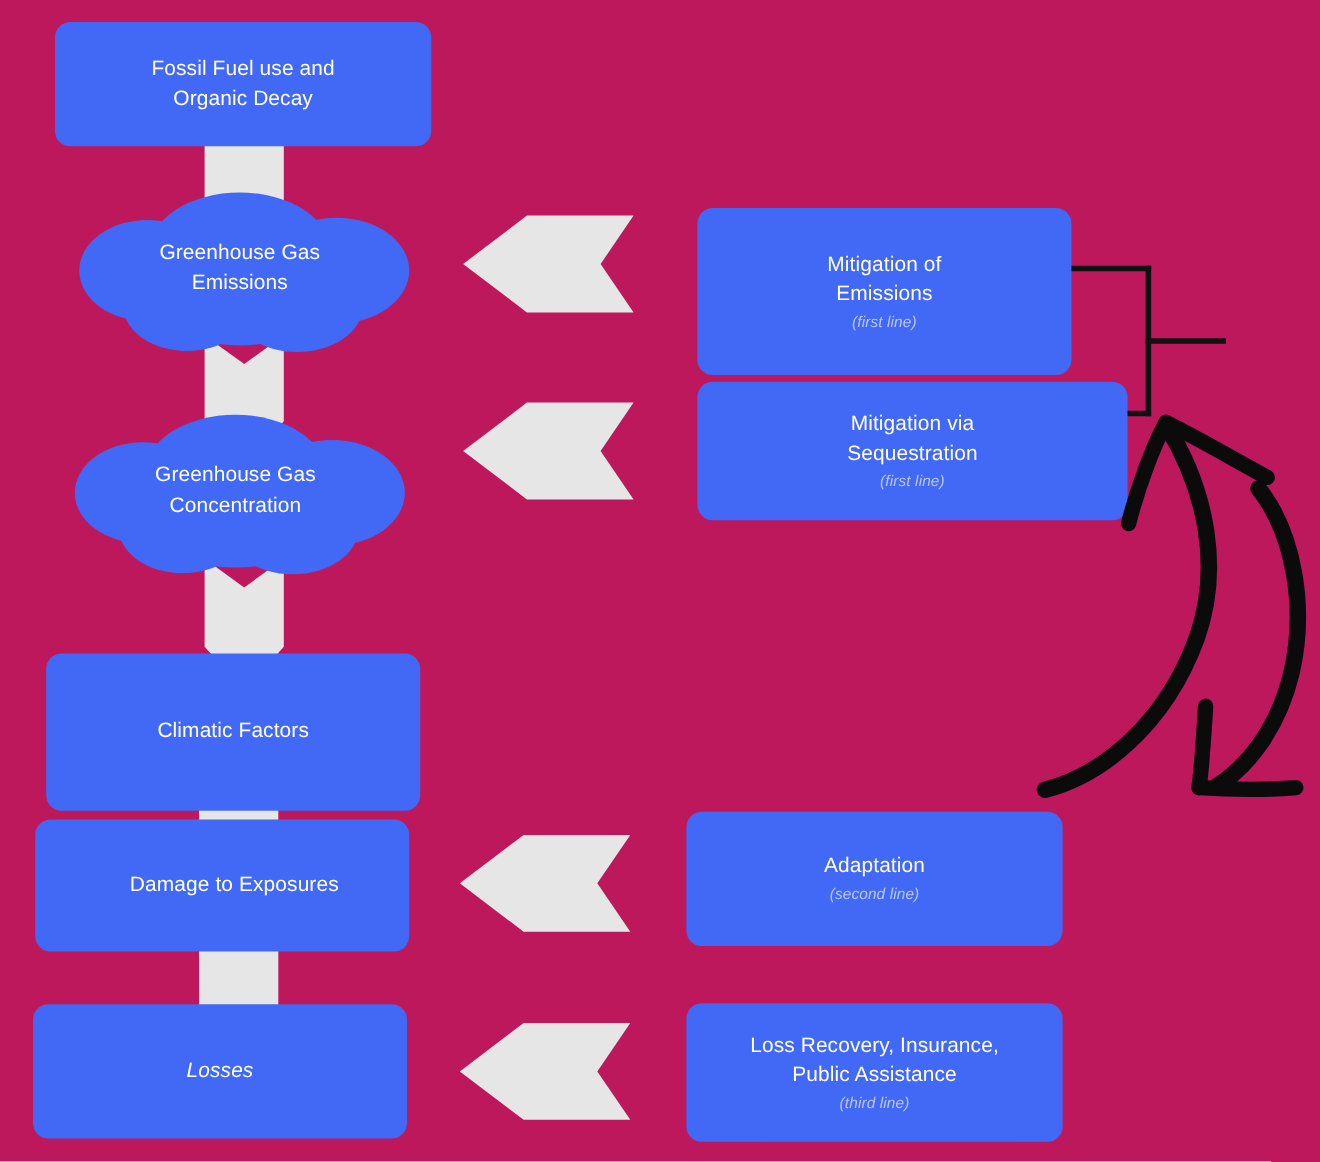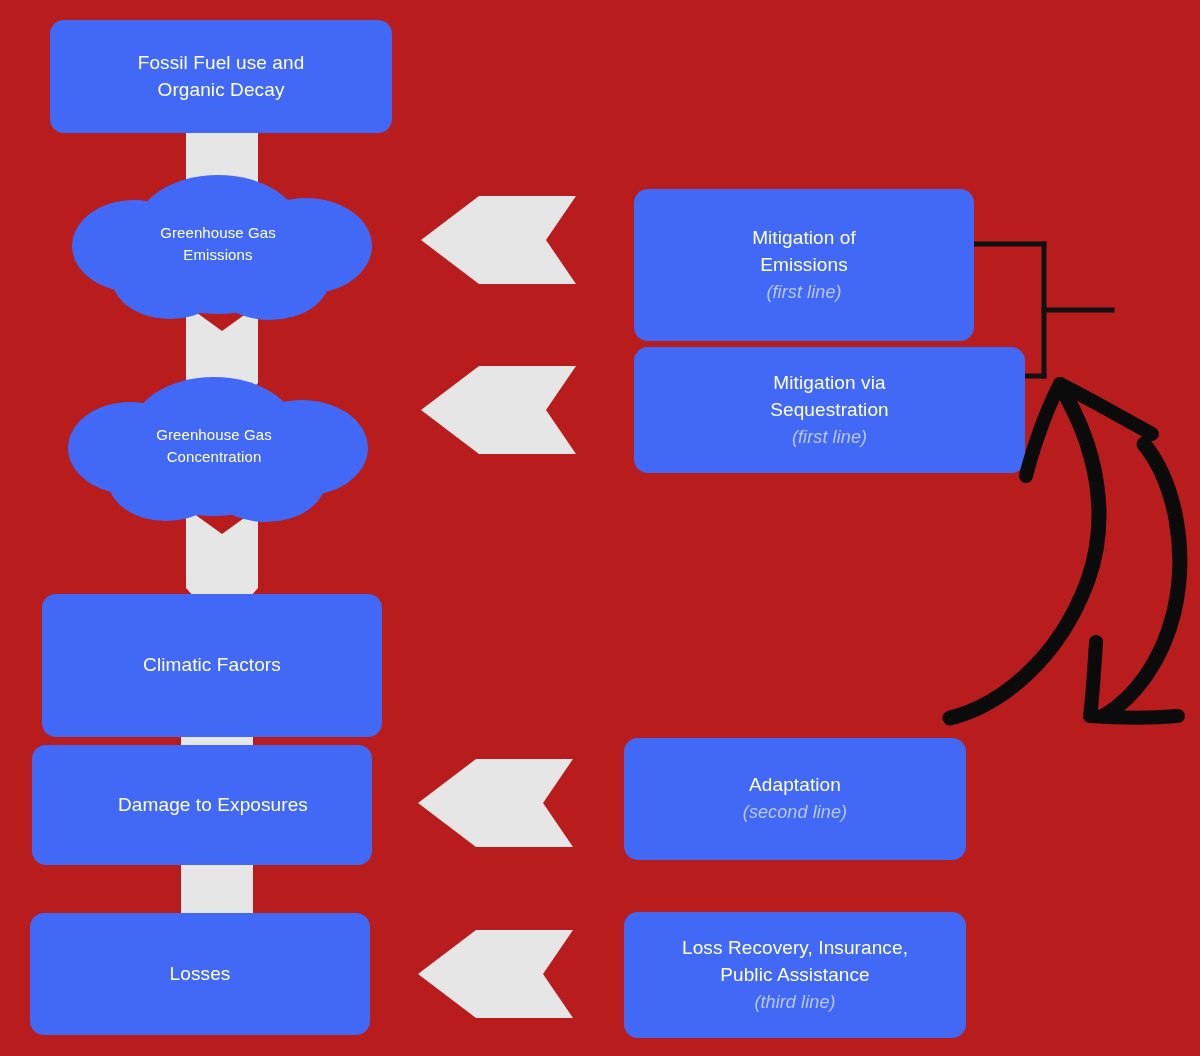--- a/index.html
+++ b/index.html
@@ -8,21 +8,21 @@
     background: #ffffff;
   }
   body {
     font-family: "Liberation Sans", sans-serif;
     -webkit-font-smoothing: antialiased;
   }
   #canvas {
     position: relative;
     width: 1200px;
     height: 1056px;
-    background: #b91c1c;
+    background: #be185d;
     overflow: hidden;
   }
 
   
   .node-box {
     position: absolute;
     box-sizing: border-box;
     background: #4169f5;
     border-radius: 14px;
     display: flex;
@@ -36,21 +36,21 @@
     line-height: 1.42;
     letter-spacing: 0.1px;
     padding: 4px 14px;
     z-index: 6;
   }
   .node-box .label-main {
     white-space: pre-line;
   }
   .node-box .label-sub {
     font-style: italic;
-    font-size: 18px;
+    font-size: 14px;
     color: #b9c8fb;
     line-height: 1.4;
     margin-top: 1px;
   }
 
   
   .cloud {
     position: absolute;
     z-index: 6;
   }
@@ -64,21 +64,21 @@
     position: absolute;
     left: 0;
     top: 0;
     width: 100%;
     height: 100%;
     display: flex;
     align-items: center;
     justify-content: center;
     text-align: center;
     color: #ffffff;
-    font-size: 15px;
+    font-size: 19px;
     line-height: 1.45;
     white-space: pre-line;
     letter-spacing: 0.1px;
   }
 
   
   .flow-arrow {
     position: absolute;
     z-index: 3;
   }
@@ -199,21 +199,21 @@
   </div>
 
   <div class="node-box" style="left:42px; top:594px; width:340px; height:143px;">
     <span class="label-main">Climatic Factors</span>
   </div>
 
   <div class="node-box" style="left:32px; top:745px; width:340px; height:120px;padding-left:36px;">
     <span class="label-main">Damage to Exposures</span>
   </div>
 
-  <div class="node-box" style="left:30px; top:913px; width:340px; height:122px;">
+  <div class="node-box" style="left:30px; top:913px; width:340px; height:122px;font-style:italic;">
     <span class="label-main">Losses</span>
   </div>
 
   <div class="node-box" style="left:634px; top:189px; width:340px; height:152px;">
     <span class="label-main">Mitigation of
 Emissions</span>
     <span class="label-sub">(first line)</span>
   </div>
 
   <div class="node-box" style="left:634px; top:347px; width:391px; height:126px;">

